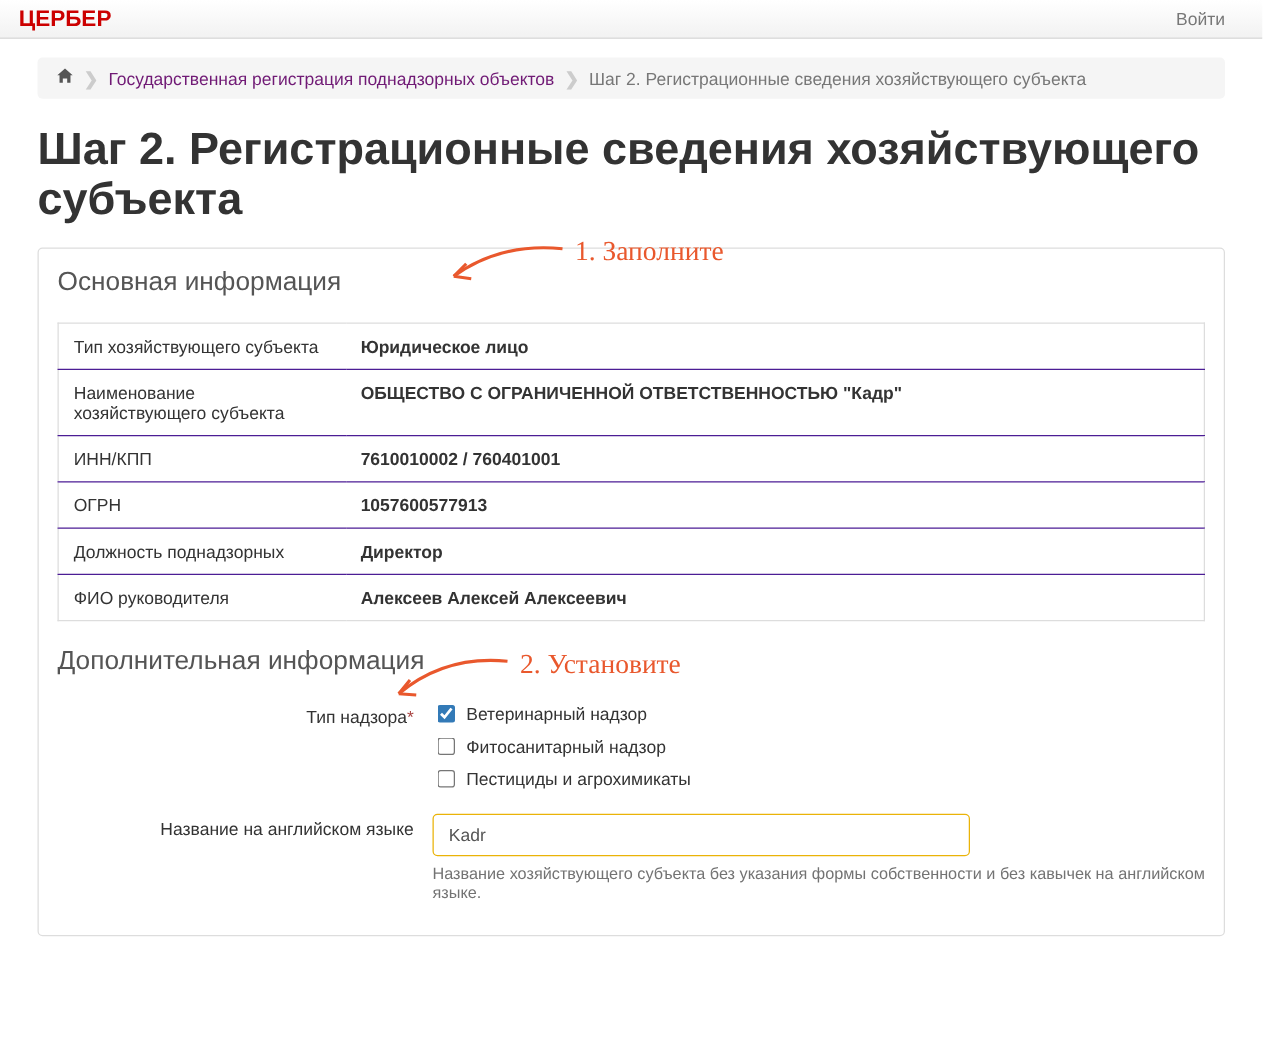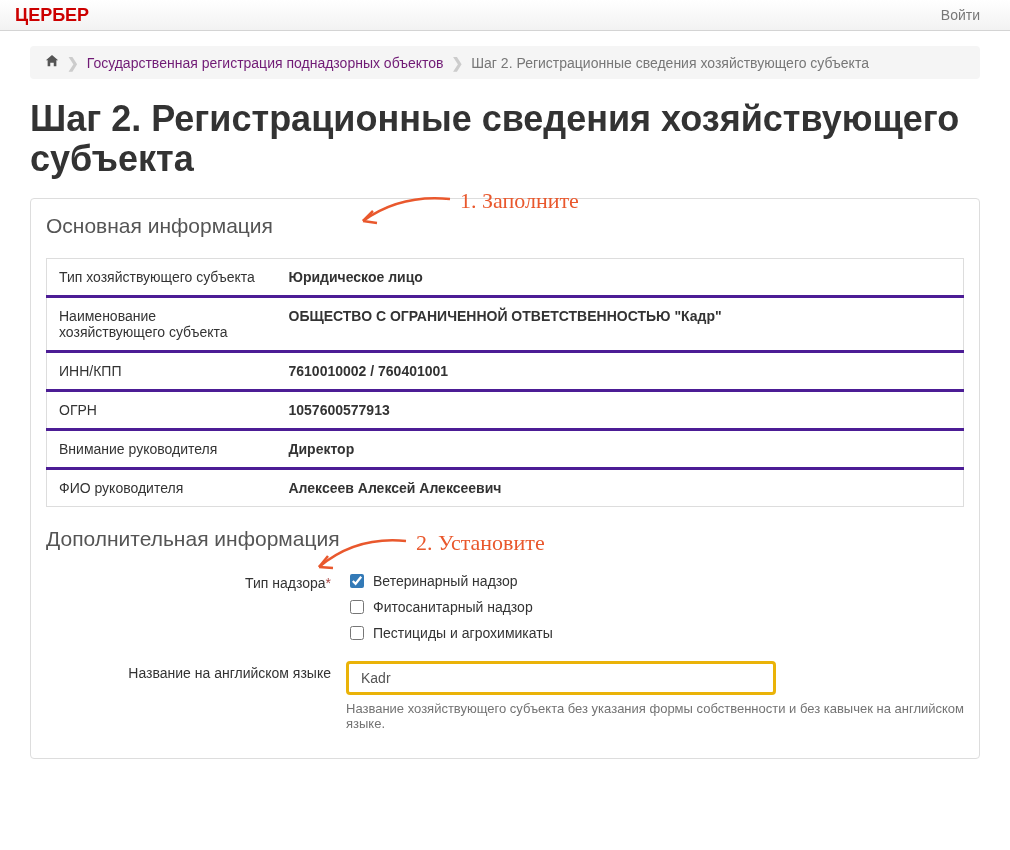--- a/index.html
+++ b/index.html
@@ -83,21 +83,21 @@
       color: #555;
       margin: 0 0 20px 0;
       font-weight: normal;
     }
     .info-table {
       width: 100%;
       border: 1px solid #ddd;
       border-collapse: collapse;
       margin-bottom: 20px;
     }
-    .info-table tr { border-top: 3px solid #4c1d95; }
+    .info-table tr { border-top: 1px solid #4c1d95; }
     .info-table tr:first-child { border-top: none; }
     .info-table td {
       padding: 10px 12px;
       vertical-align: top;
     }
     .info-table td.label-cell {
       width: 230px;
       color: #333;
     }
     .info-table td.value-cell {
@@ -124,21 +124,21 @@
       align-items: center;
       gap: 6px;
       margin-bottom: 6px;
     }
     .checkbox-row input { width: 14px; height: 14px; accent-color: #337ab7; }
     .checkbox-row label { cursor: pointer; }
     .form-control {
       width: 430px;
       height: 34px;
       padding: 6px 12px;
-      border: 3px solid #eab308;
+      border: 1px solid #eab308;
       border-radius: 4px;
       font-size: 14px;
       color: #555;
       background: #fff;
     }
     .help-block {
       margin-top: 6px;
       color: #737373;
       font-size: 13px;
     }
@@ -200,33 +200,33 @@
           </tr>
           <tr>
             <td class="label-cell">ИНН/КПП</td>
             <td class="value-cell">7610010002 / 760401001</td>
           </tr>
           <tr>
             <td class="label-cell">ОГРН</td>
             <td class="value-cell">1057600577913</td>
           </tr>
           <tr>
-            <td class="label-cell">Внимание руководителя</td>
+            <td class="label-cell">Должность поднадзорных</td>
             <td class="value-cell">Директор</td>
           </tr>
           <tr>
             <td class="label-cell">ФИО руководителя</td>
             <td class="value-cell">Алексеев Алексей Алексеевич</td>
           </tr>
         </tbody>
     </table>
 
     <div class="panel-heading">Дополнительная информация</div>
 
-    <div class="annotation" style="top:332px; left:280px;">
+    <div class="annotation" style="top:320px; left:280px;">
       <svg width="100" height="45" viewBox="0 0 100 45">
         <path d="M 95 10 Q 45 5 8 36" fill="none" stroke="#e9582d" stroke-width="2.5"></path>
         <path d="M 8 36 L 17 25 M 8 36 L 22 37" fill="none" stroke="#e9582d" stroke-width="2.5"></path>
       </svg>
       <span class="anno-text" style="left:105px; top:-1px;">2. Установите</span>
     </div>
 
     <div class="form-group">
       <div class="form-label">
         <span>Тип надзора</span><span class="req">*</span>

